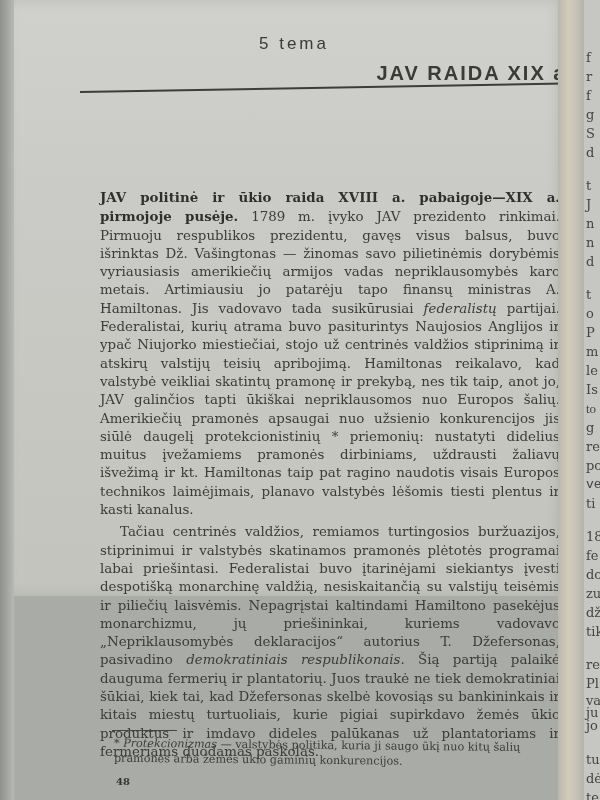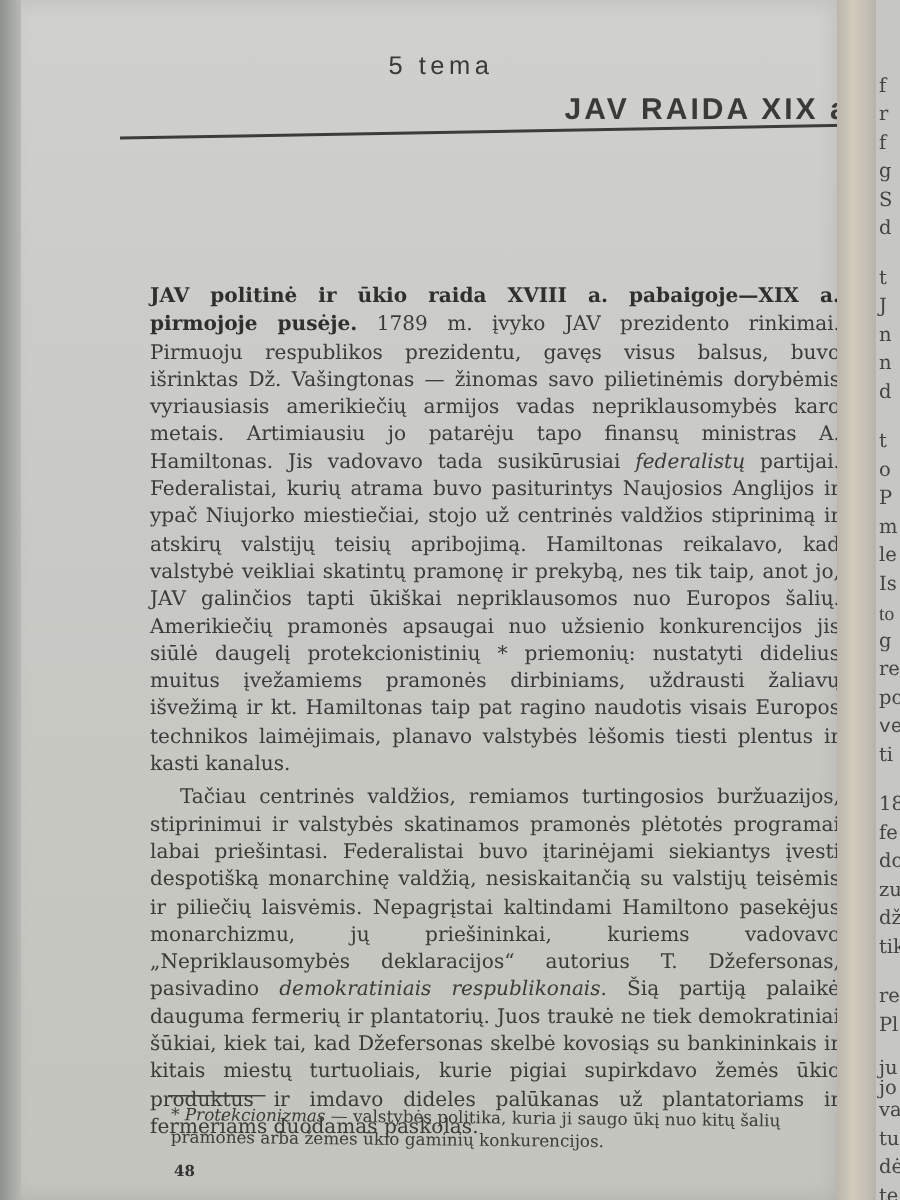--- a/index.html
+++ b/index.html
@@ -1,18 +1,18 @@
 <!DOCTYPE html>
 <html><head>
 <meta charset="utf-8">
 <style>
   html,body{margin:0;padding:0;}
   body{width:600px;height:800px;overflow:hidden;background:#a9aba6;position:relative;font-family:"DejaVu Serif",serif;}
   .bg-left{position:absolute;left:0;top:0;width:14px;height:800px;background:linear-gradient(90deg,#8f918c,#b7b9b4);}
-  .page{position:absolute;left:14px;top:0;width:552px;height:800px;
+  .page{position:absolute;left:14px;top:0;width:552px;height:596px;
         background:linear-gradient(180deg,#d0d1cc 0%,#c9cac5 40%,#c3c4be 100%);
         box-shadow:inset -8px 0 14px rgba(0,0,0,0.10);}
   .gutter{position:absolute;left:558px;top:0;width:26px;height:800px;
           background:linear-gradient(90deg,#b9b6ad,#d2cbbb 40%,#c7c2b6 70%,#b5b3ac);}
   .next-page{position:absolute;left:584px;top:0;width:16px;height:800px;background:#c6c7c2;overflow:hidden;}
   .next-page .ln{position:absolute;left:2px;font-size:13px;color:#444;white-space:nowrap;}
   .chapter-num{position:absolute;top:34px;left:0;width:560px;text-align:center;
                font-family:"Liberation Sans",sans-serif;font-size:17px;letter-spacing:3px;color:#3a3a38;}
   .chapter-title{position:absolute;top:62px;left:0;width:560px;text-align:right;
                font-family:"Liberation Sans",sans-serif;font-size:20px;font-weight:bold;letter-spacing:2px;color:#3a3a38;}
@@ -77,17 +77,17 @@
     <span class="ln" style="top: 529px;">18</span>
     <span class="ln" style="top: 548px;">fe</span>
     <span class="ln" style="top: 567px;">do</span>
     <span class="ln" style="top: 586px;">zu</span>
     <span class="ln" style="top: 605px;">dž</span>
     <span class="ln" style="top: 624px;">tik</span>
     <span class="ln" style="top: 657px;">re</span>
     <span class="ln" style="top: 676px;">Pl</span>
     <span class="ln" style="top: 718px;">jo</span>
     <span class="ln" style="top: 705px;">ju</span>
-    <span class="ln" style="top: 733px; text-align: right;">va</span>
+    <span class="ln" style="top: 693px; text-align: right;">va</span>
     <span class="ln" style="top: 752px;">tu</span>
     <span class="ln" style="top: 771px;">dė</span>
     <span class="ln" style="top: 790px;">te</span>
   </div>
 
 </body></html>

